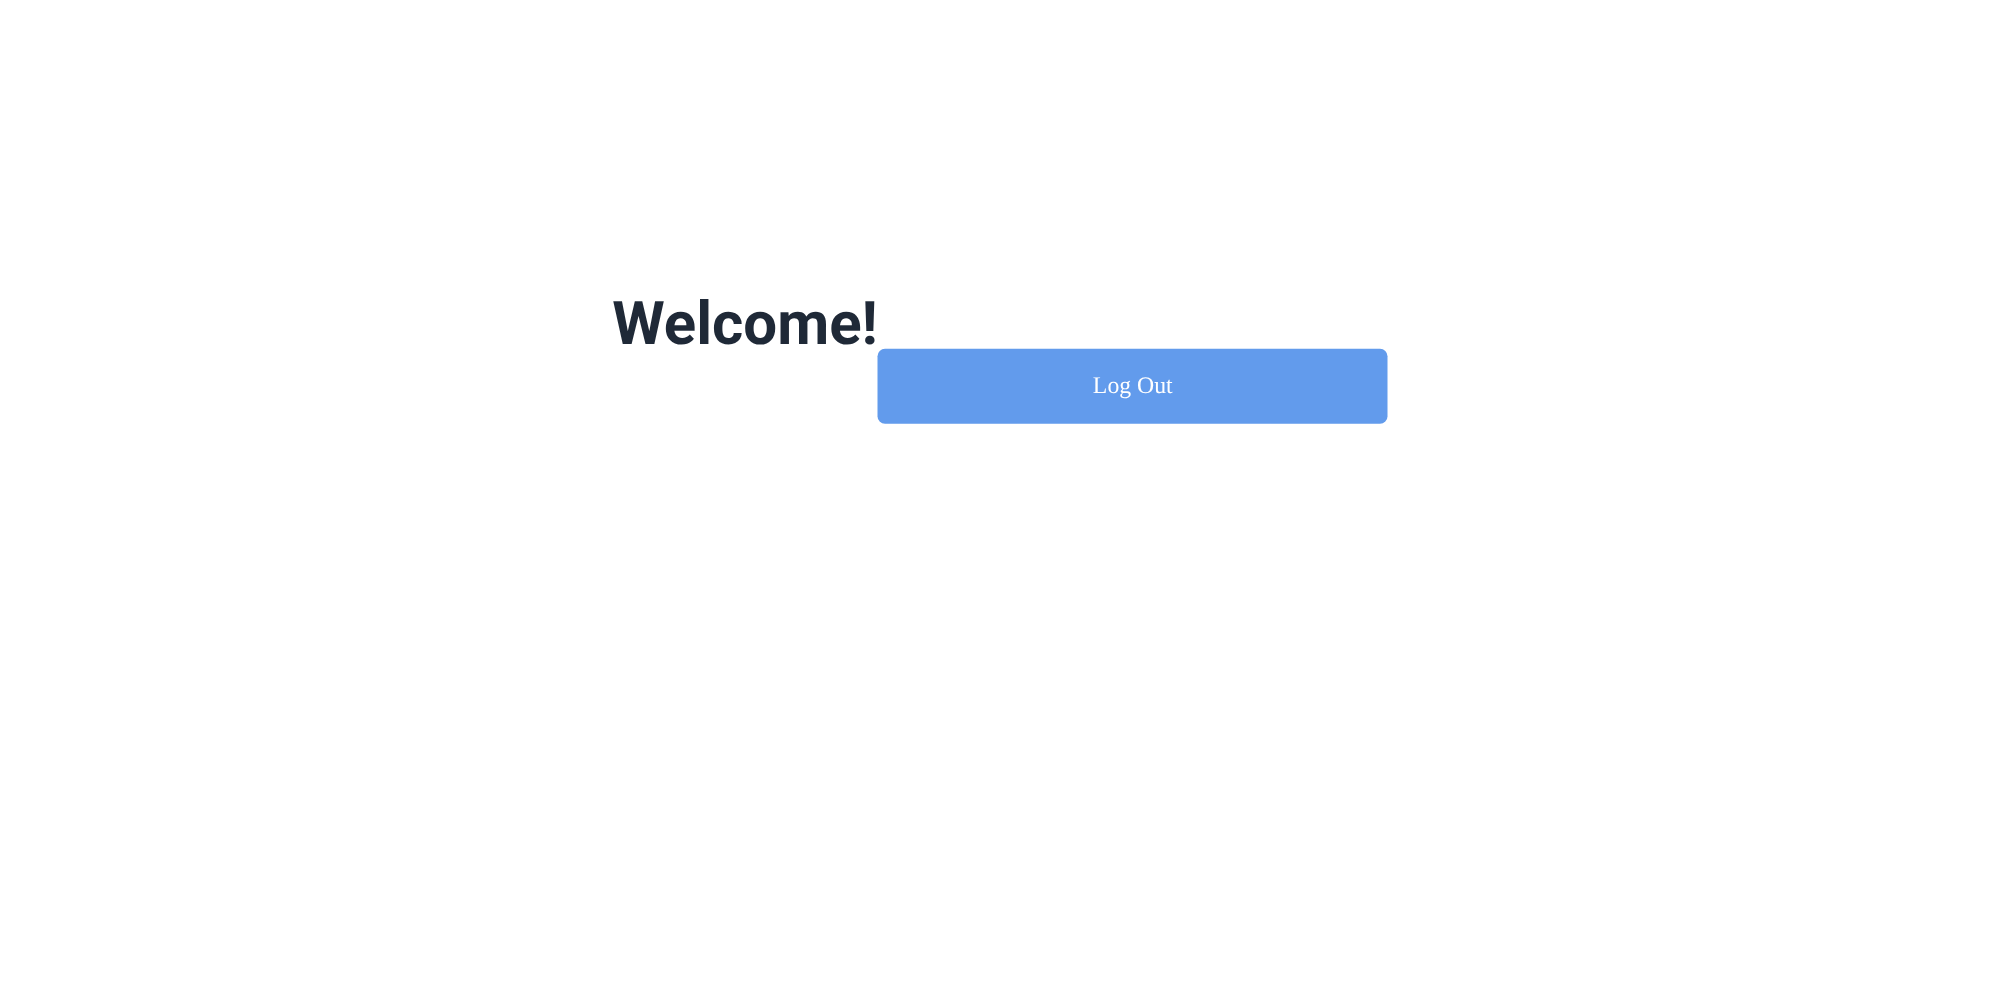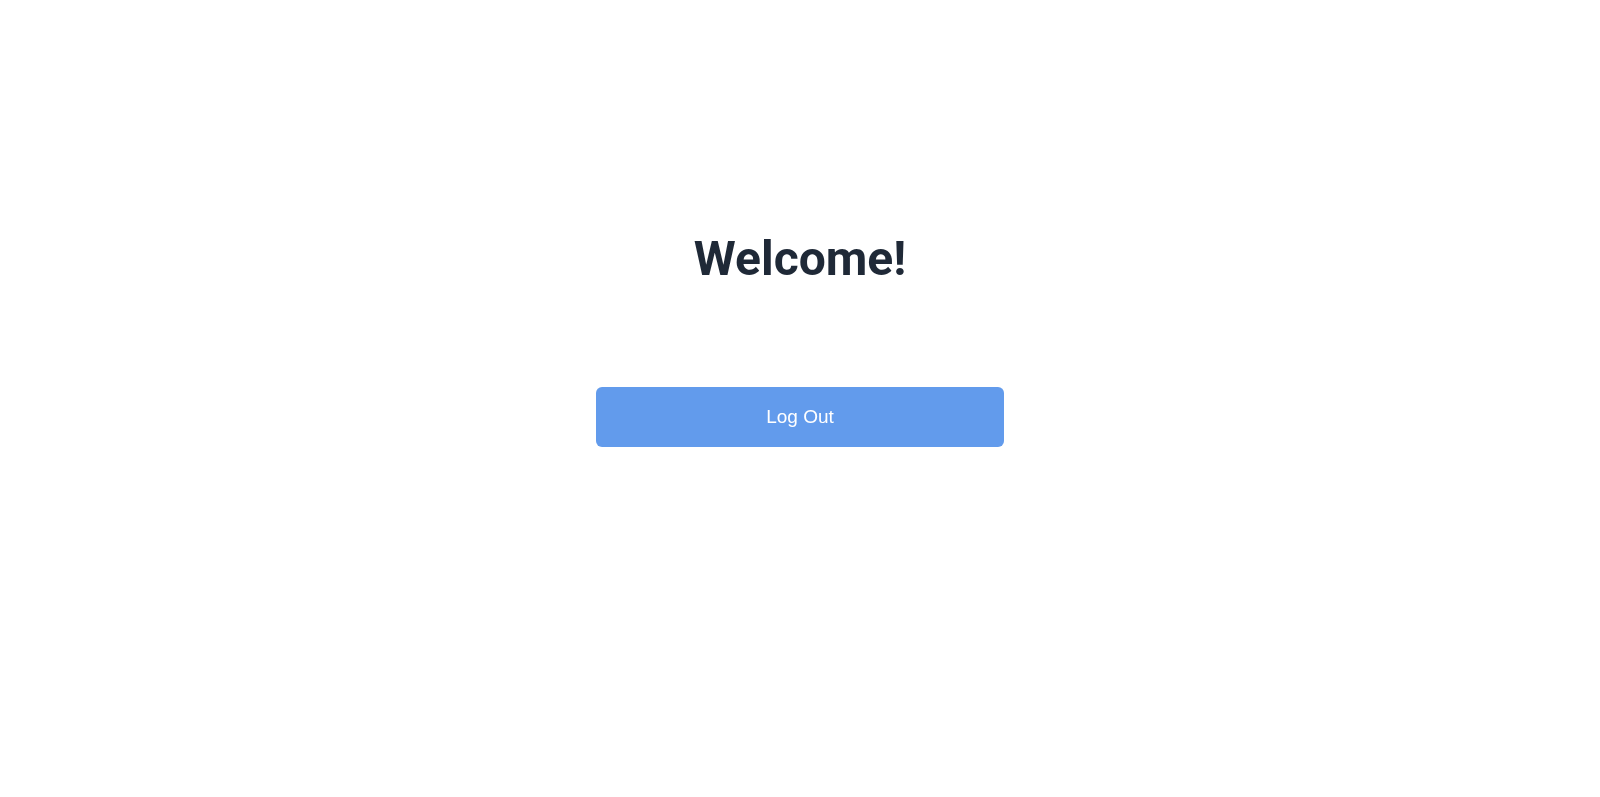--- a/index.html
+++ b/index.html
@@ -11,21 +11,21 @@
       font-family: -apple-system, BlinkMacSystemFont, "Segoe UI", Roboto, "Helvetica Neue", Arial, sans-serif;
       background: #ffffff;
       width: 1600px;
       height: 797px;
       display: flex;
       flex-direction: column;
       align-items: center;
     }
     .container {
       display: flex;
-      flex-direction: column;
+      flex-direction: row;
       align-items: center;
       margin-top: 230px;
     }
     .heading {
       font-size: 48px;
       font-weight: 700;
       color: #1f2937;
       margin-bottom: 100px;
     }
     .status-text {
@@ -36,21 +36,21 @@
     .logout-btn {
       width: 408px;
       height: 60px;
       background-color: #629bec;
       color: #ffffff;
       border: none;
       border-radius: 6px;
       font-size: 19px;
       font-weight: 400;
       cursor: pointer;
-      font-family: Liberation Sans, sans-serif;
+      font-family: Liberation Serif, serif;
     }
   </style>
 </head>
 <body>
 
 <div class="container">
   <h1 class="heading">Welcome!</h1>
   <button class="logout-btn">Log Out</button>
 </div>
 

